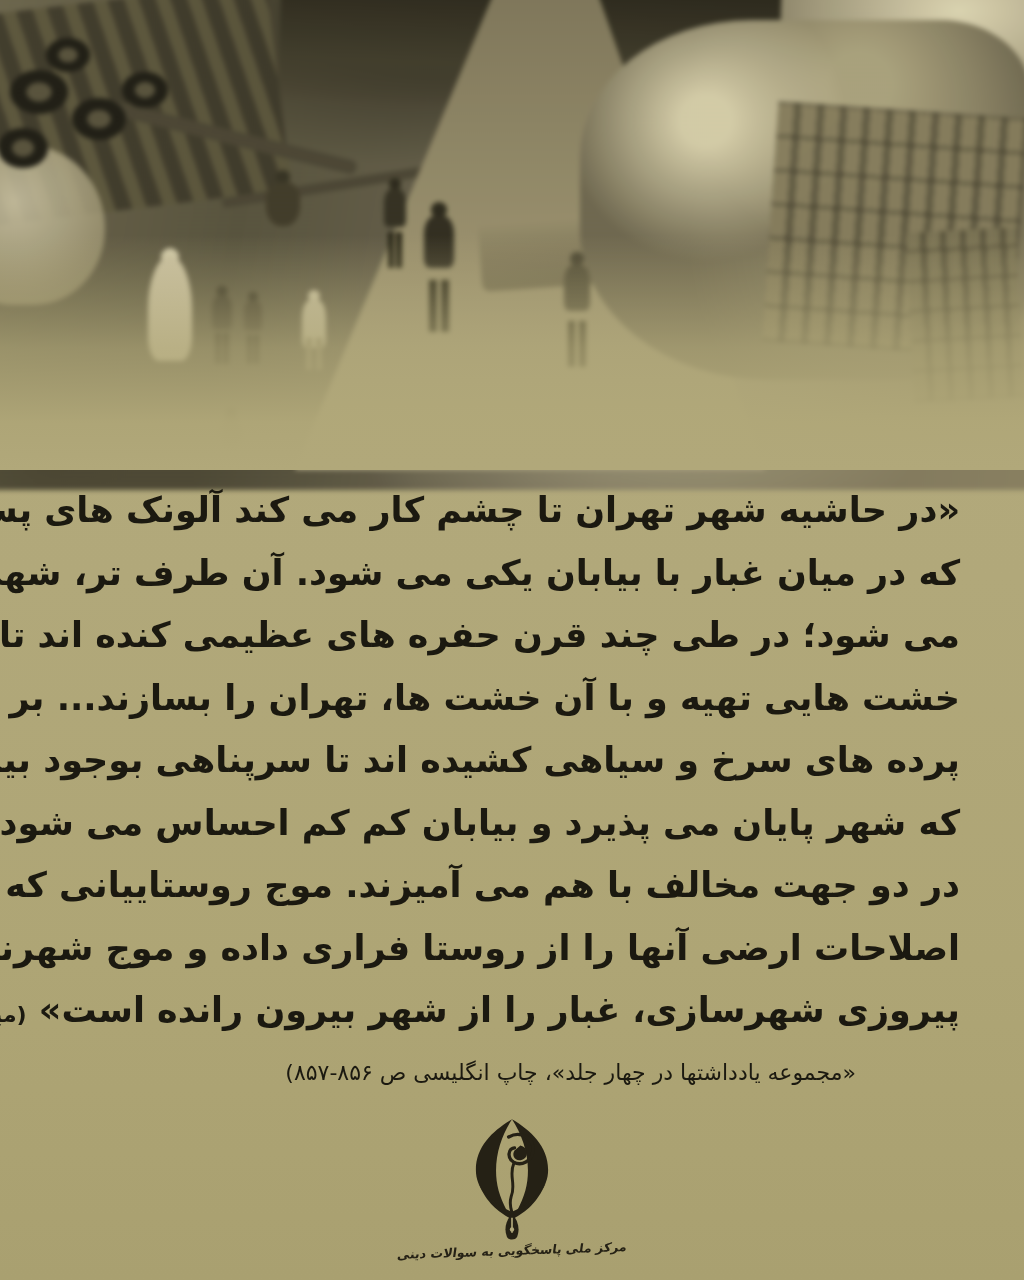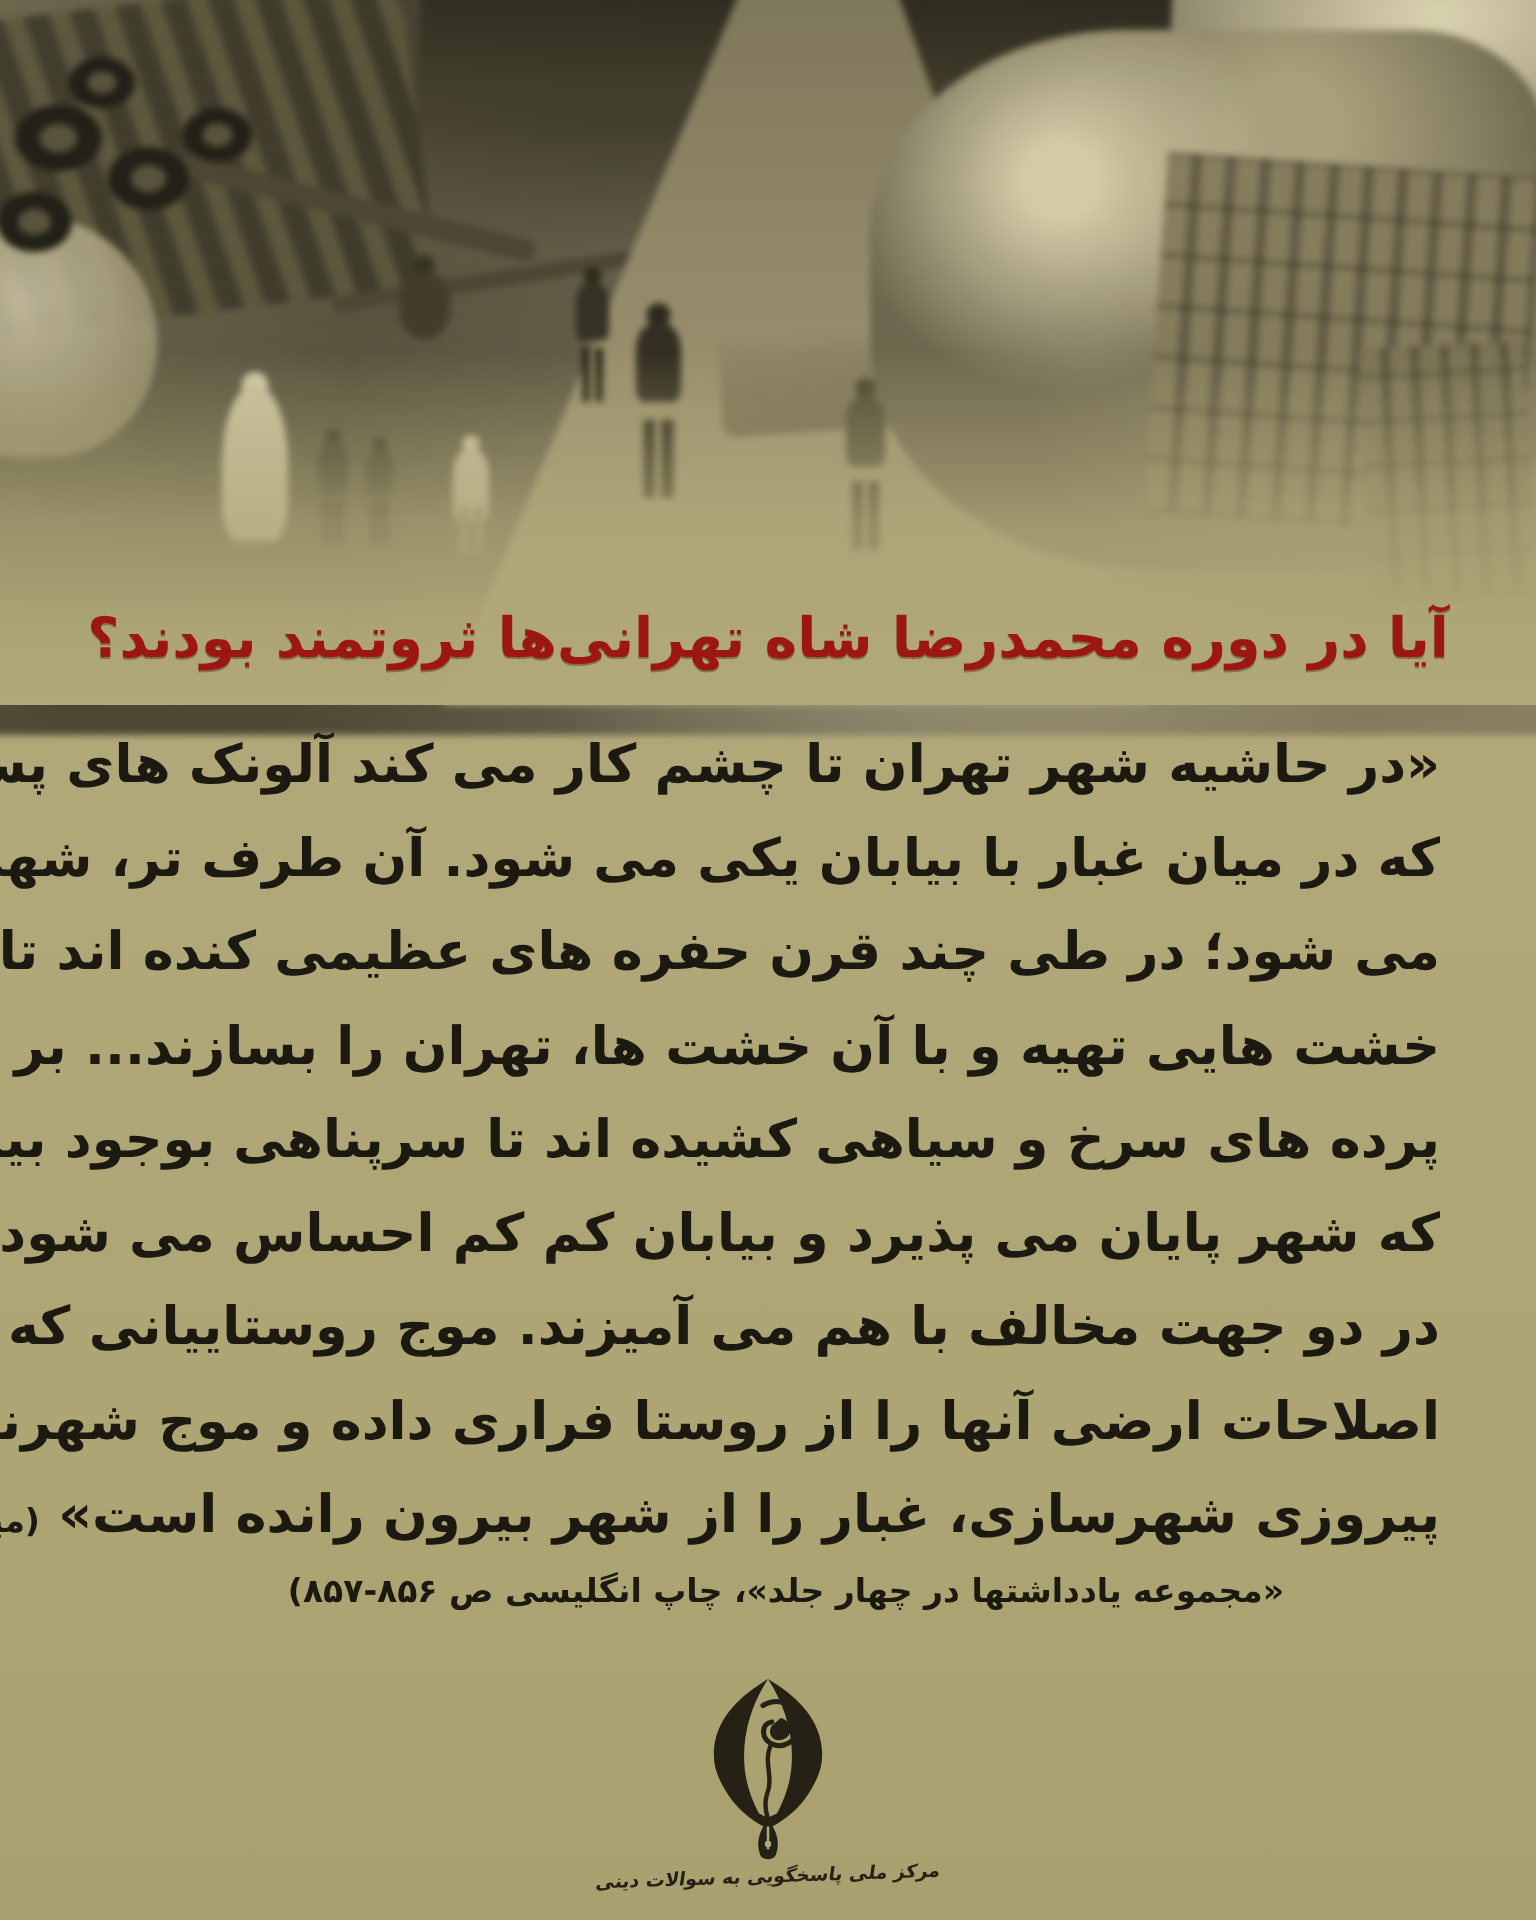--- a/index.html
+++ b/index.html
@@ -57,21 +57,21 @@
     background:linear-gradient(to bottom,rgba(178,169,122,0) 0%,rgba(178,169,122,0) 50%,rgba(178,169,122,.72) 74%,rgba(177,168,121,.97) 90%,#b1a87a 100%);}
   
   .headline{
     position:absolute;left:40px;right:40px;top:400px;margin:0;direction:rtl;text-align:center;
     font-size:37px;font-weight:bold;color:#9d1712;letter-spacing:0;line-height:1.4;
     text-shadow:0 1px 0 rgba(60,10,8,.35);}
   .quote{position:absolute;left:64px;right:64px;top:479px;direction:rtl;color:#1b1910;}
   .bline{height:62.5px;line-height:62.5px;font-size:35px;font-weight:bold;white-space:nowrap;
     text-align:justify;text-align-last:justify;}
   .bline .cite-inline{font-size:22px;font-weight:bold;}
-  .cite2{height:40px;line-height:40px;font-size:22px;font-weight:bold;
+  .cite2{margin-top:11px;height:40px;line-height:40px;font-size:22px;font-weight:normal;
     text-align:right;padding-left:0;padding-right:104px;white-space:nowrap;}
   
   .logo-wrap{position:absolute;left:0;right:0;top:1116px;display:flex;flex-direction:column;align-items:center;}
   .logo-svg{width:118px;height:126px;display:block;}
   .logo-caption{margin-top:1px;direction:rtl;font-size:12.5px;font-weight:bold;color:#252115;
     transform:skewX(-10deg) rotate(-2deg);letter-spacing:-0.5px;}
 </style>
 </head>
 <body>
 
@@ -137,21 +137,20 @@
       <div class="fig" style="left:240px;top:428px;width:22px;height:42px;">
         <span class="h" style="width:12px;height:12px;background:#26220f;"></span>
         <span class="t" style="top:10px;height:30px;background:#2e2915;border-radius:45%;"></span>
       </div>
 
       <div class="photo-noise"></div>
     </div>
     <div class="photo-fade"></div>
   </div>
 
-  <h1 class="headline">آیا در دوره محمدرضا شاه تهرانی‌ها ثروتمند بودند؟</h1>
 
   <div class="quote">
     <div class="bline">«در حاشیه شهر تهران تا چشم کار می کند آلونک های پست است</div>
     <div class="bline">که در میان غبار با بیابان یکی می شود. آن طرف تر، شهر وارونه</div>
     <div class="bline">می شود؛ در طی چند قرن حفره های عظیمی کنده اند تا از خاک آن</div>
     <div class="bline">خشت هایی تهیه و با آن خشت ها، تهران را بسازند... بر فراز چاله ها،</div>
     <div class="bline">پرده های سرخ و سیاهی کشیده اند تا سرپناهی بوجود بیاورند. آنجا</div>
     <div class="bline">که شهر پایان می پذیرد و بیابان کم کم احساس می شود، دو موج</div>
     <div class="bline">در دو جهت مخالف با هم می آمیزند. موج روستاییانی که شکست</div>
     <div class="bline">اصلاحات ارضی آنها را از روستا فراری داده و موج شهرنشینانی را که</div>

